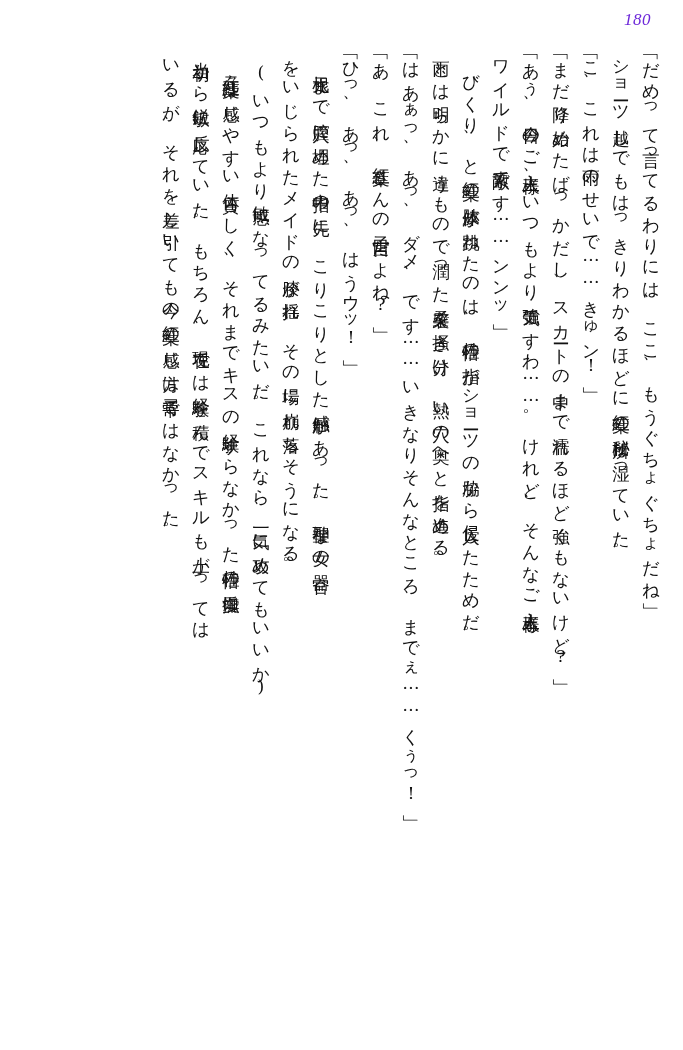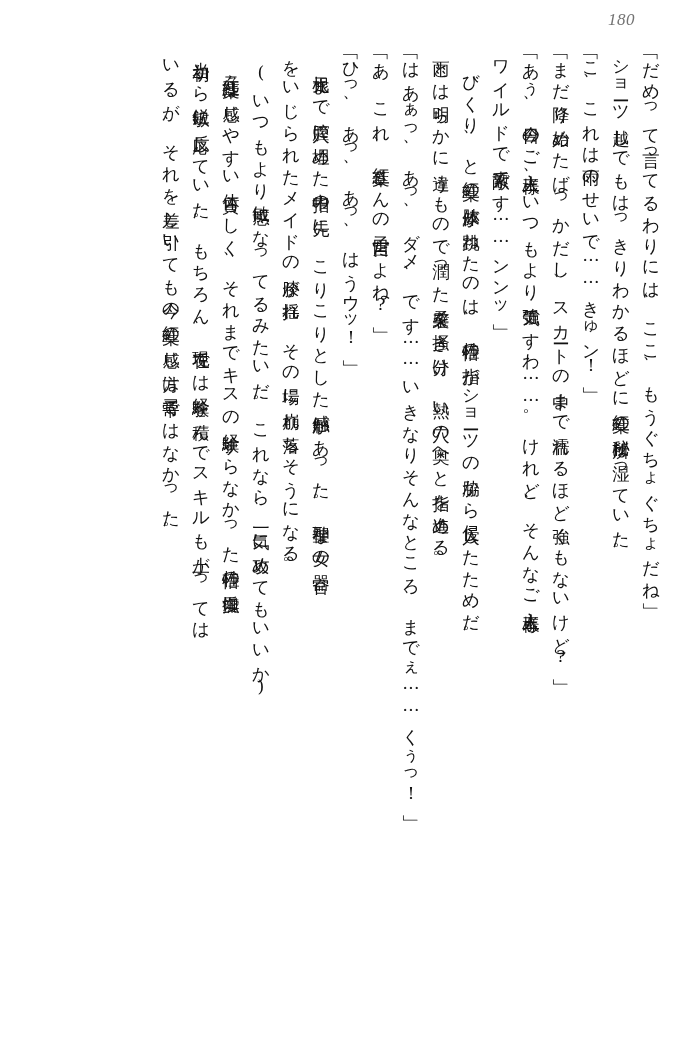--- a/index.html
+++ b/index.html
@@ -17,25 +17,25 @@
   .page {
     position: relative;
     width: 683px;
     height: 1050px;
     box-sizing: border-box;
     background: #ffffff;
   }
   .page-number {
     position: absolute;
     top: 10px;
-    right: 48px;
+    right: 32px;
     font-family: "Liberation Serif", "DejaVu Serif", serif;
     font-style: italic;
     font-size: 17px;
-    color: #737373;
+    color: #6d28d9;
     letter-spacing: 0.5px;
   }
   .text-block {
     position: absolute;
     top: 48px;
     left: 26px;
     right: 24px;
     height: 960px;
     display: flex;
     flex-direction: row-reverse;

